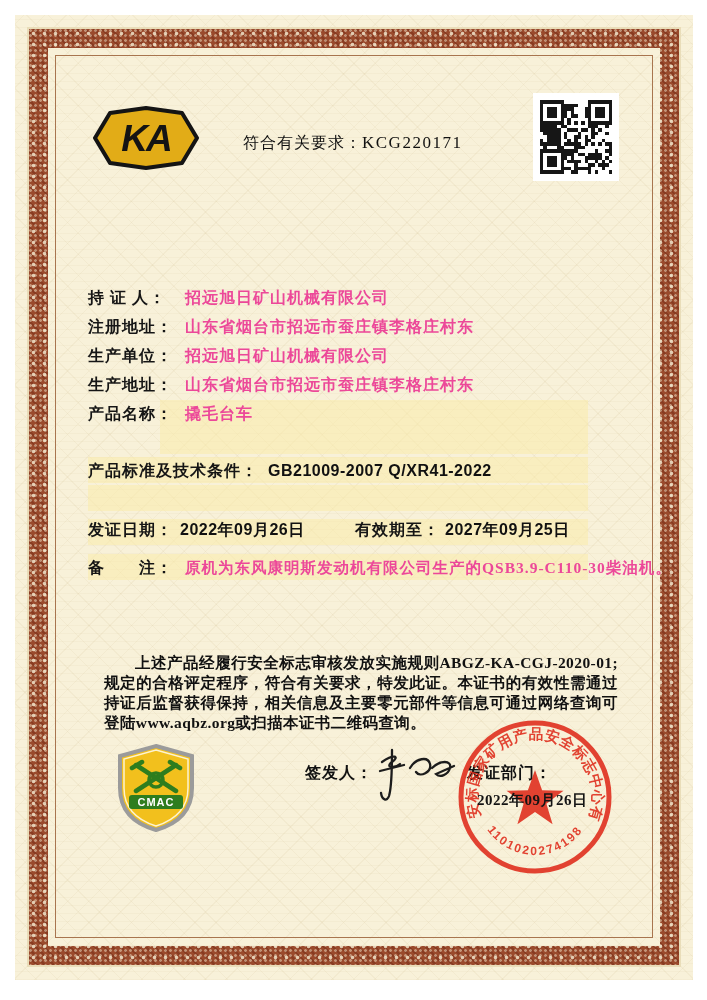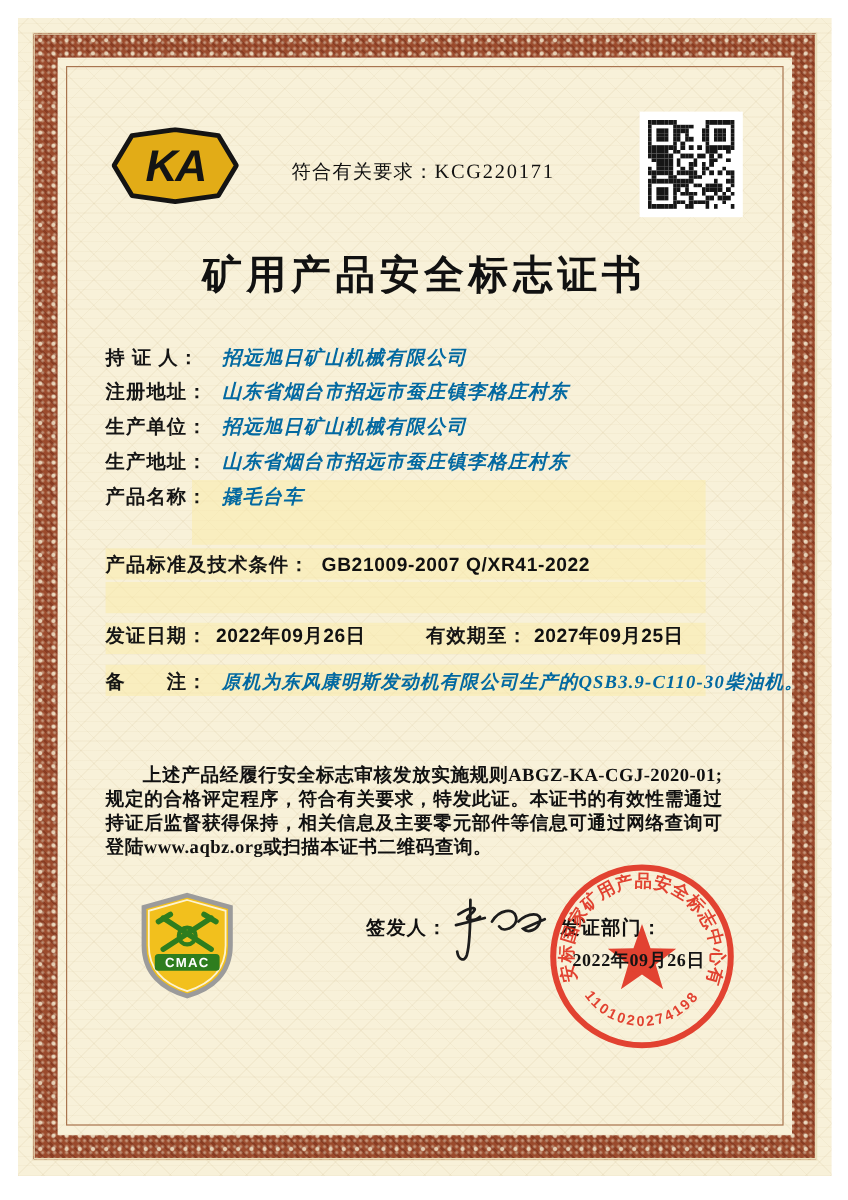--- a/index.html
+++ b/index.html
@@ -33,28 +33,28 @@
   .qr .grid{position:absolute;inset:7px;display:grid;
     grid-template-rows:repeat(21,1fr);grid-template-columns:repeat(21,1fr);}
   .qr i{background:#161616;display:block;}
 
   .title{position:absolute;left:0;right:0;top:207px;margin:0;text-align:center;z-index:2;
     font-size:33px;font-weight:bold;letter-spacing:4px;}
 
   .row{position:absolute;left:88px;width:512px;z-index:2;font-size:16px;white-space:nowrap;}
   .lbl{font-weight:600;letter-spacing:1px;color:#151515;}
   .w97{display:inline-block;width:97px;}
-  .kai{font-style:italic;font-weight:600;color:#0369a1;letter-spacing:1px;}
+  .kai{font-weight:600;color:#ec4899;letter-spacing:1px;}
   .mono{font-family:"Liberation Sans","DejaVu Sans",sans-serif;font-weight:bold;letter-spacing:.5px;}
   .gap{display:inline-block;width:10px;}
   .dates .lbl2{position:absolute;left:267px;}
   .dates .v1{position:absolute;left:92px;}
   .dates .v2{position:absolute;left:357px;}
 
-  .statement{position:absolute;left:88px;top:637px;width:514px;margin:0;z-index:2;
+  .statement{position:absolute;left:88px;top:637px;width:514px;margin:16px;z-index:2;
     font-size:15.5px;line-height:20px;font-weight:bold;text-indent:2em;text-align:justify;letter-spacing:.4px;}
 
   .badge{position:absolute;left:114px;top:743px;z-index:2;}
   .signer{position:absolute;left:305px;top:763px;z-index:2;font-size:16px;font-weight:600;letter-spacing:1px;}
   .sig{position:absolute;left:366px;top:738px;z-index:2;}
   .dept{position:absolute;left:467px;top:763px;z-index:2;font-size:16px;font-weight:600;letter-spacing:1px;}
   .stamp{position:absolute;left:456px;top:718px;z-index:3;opacity:.88;}
   .stamp-date{position:absolute;left:477px;top:791px;z-index:4;font-size:15px;font-weight:bold;letter-spacing:.5px;color:#141414;}
 </style>
 </head>
@@ -325,21 +325,20 @@
         <i style="grid-area:21/6"></i>
         <i style="grid-area:21/7"></i>
         <i style="grid-area:21/10"></i>
         <i style="grid-area:21/11"></i>
         <i style="grid-area:21/15"></i>
         <i style="grid-area:21/17"></i>
         <i style="grid-area:21/21"></i>
       </div>
   </div>
 
-  <h1 class="title">矿用产品安全标志证书</h1>
 
   <div class="row" style="top:288px">
     <span class="lbl w97">持 证 人：</span><span class="val kai">招远旭日矿山机械有限公司</span>
   </div>
   <div class="row" style="top:346px">
     <span class="lbl w97">生产单位：</span><span class="val kai">招远旭日矿山机械有限公司</span>
   </div>
   <div class="row" style="top:317px">
     <span class="lbl w97">注册地址：</span><span class="val kai">山东省烟台市招远市蚕庄镇李格庄村东</span>
   </div>

